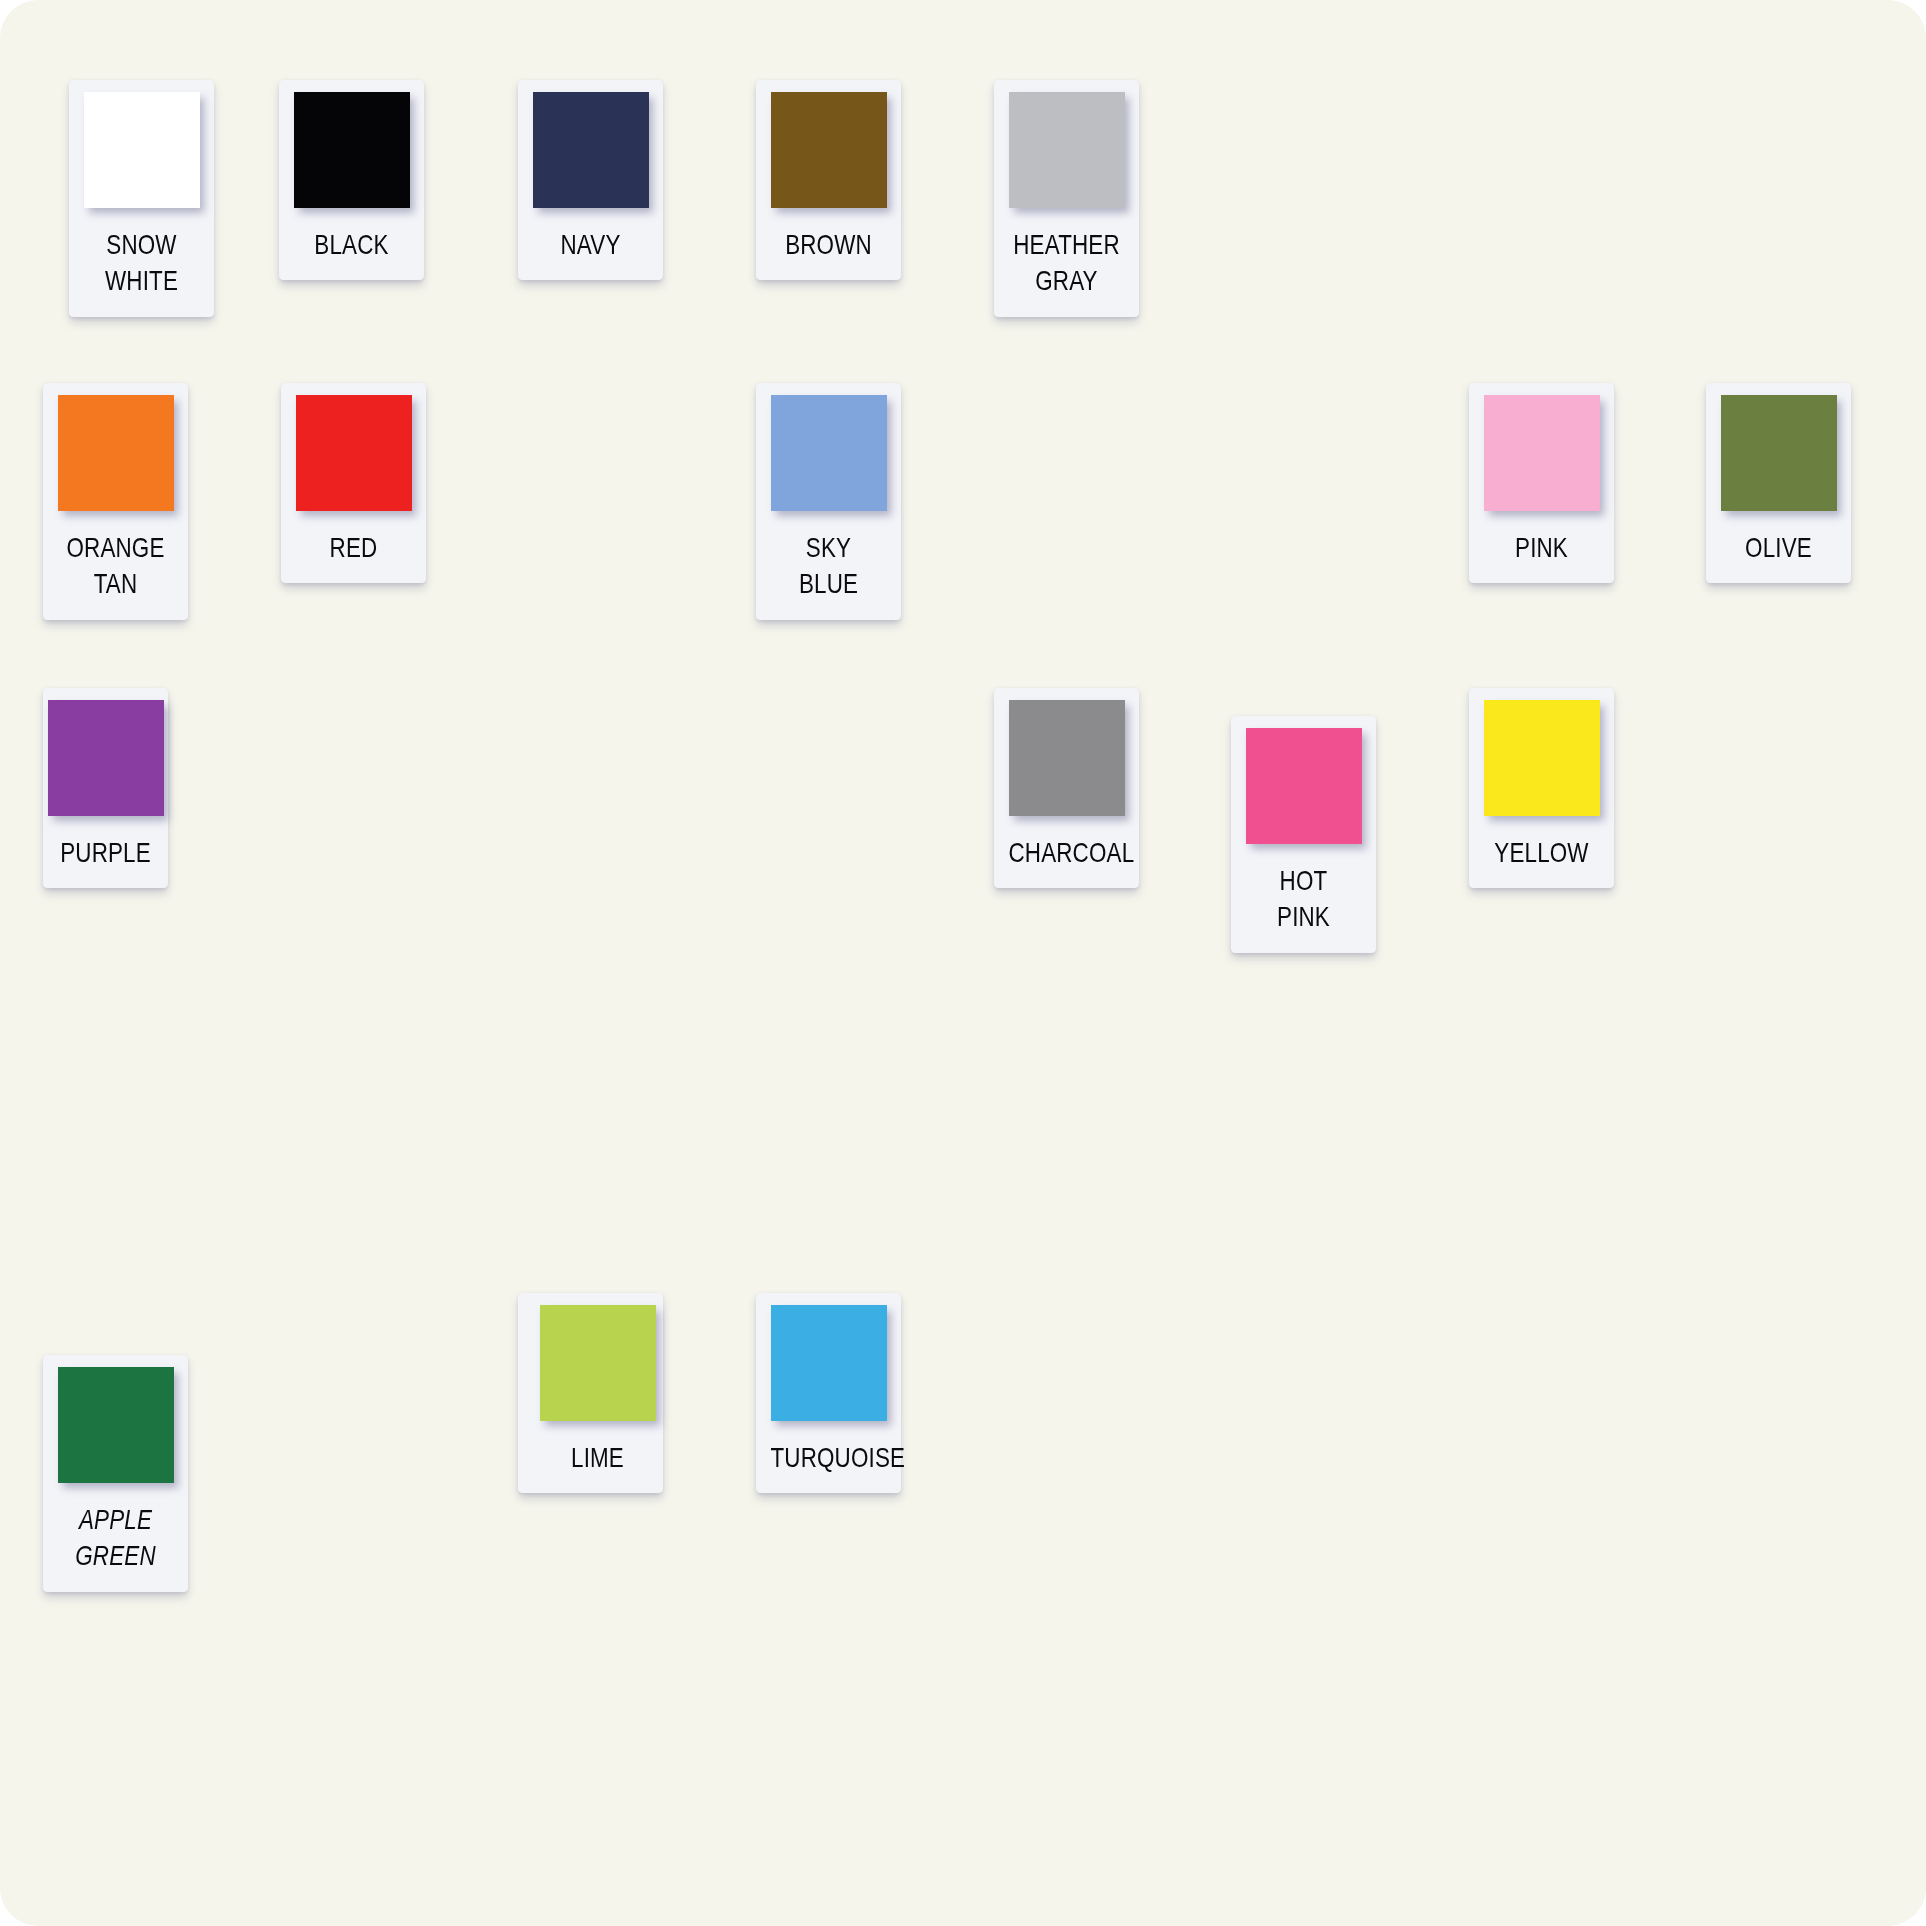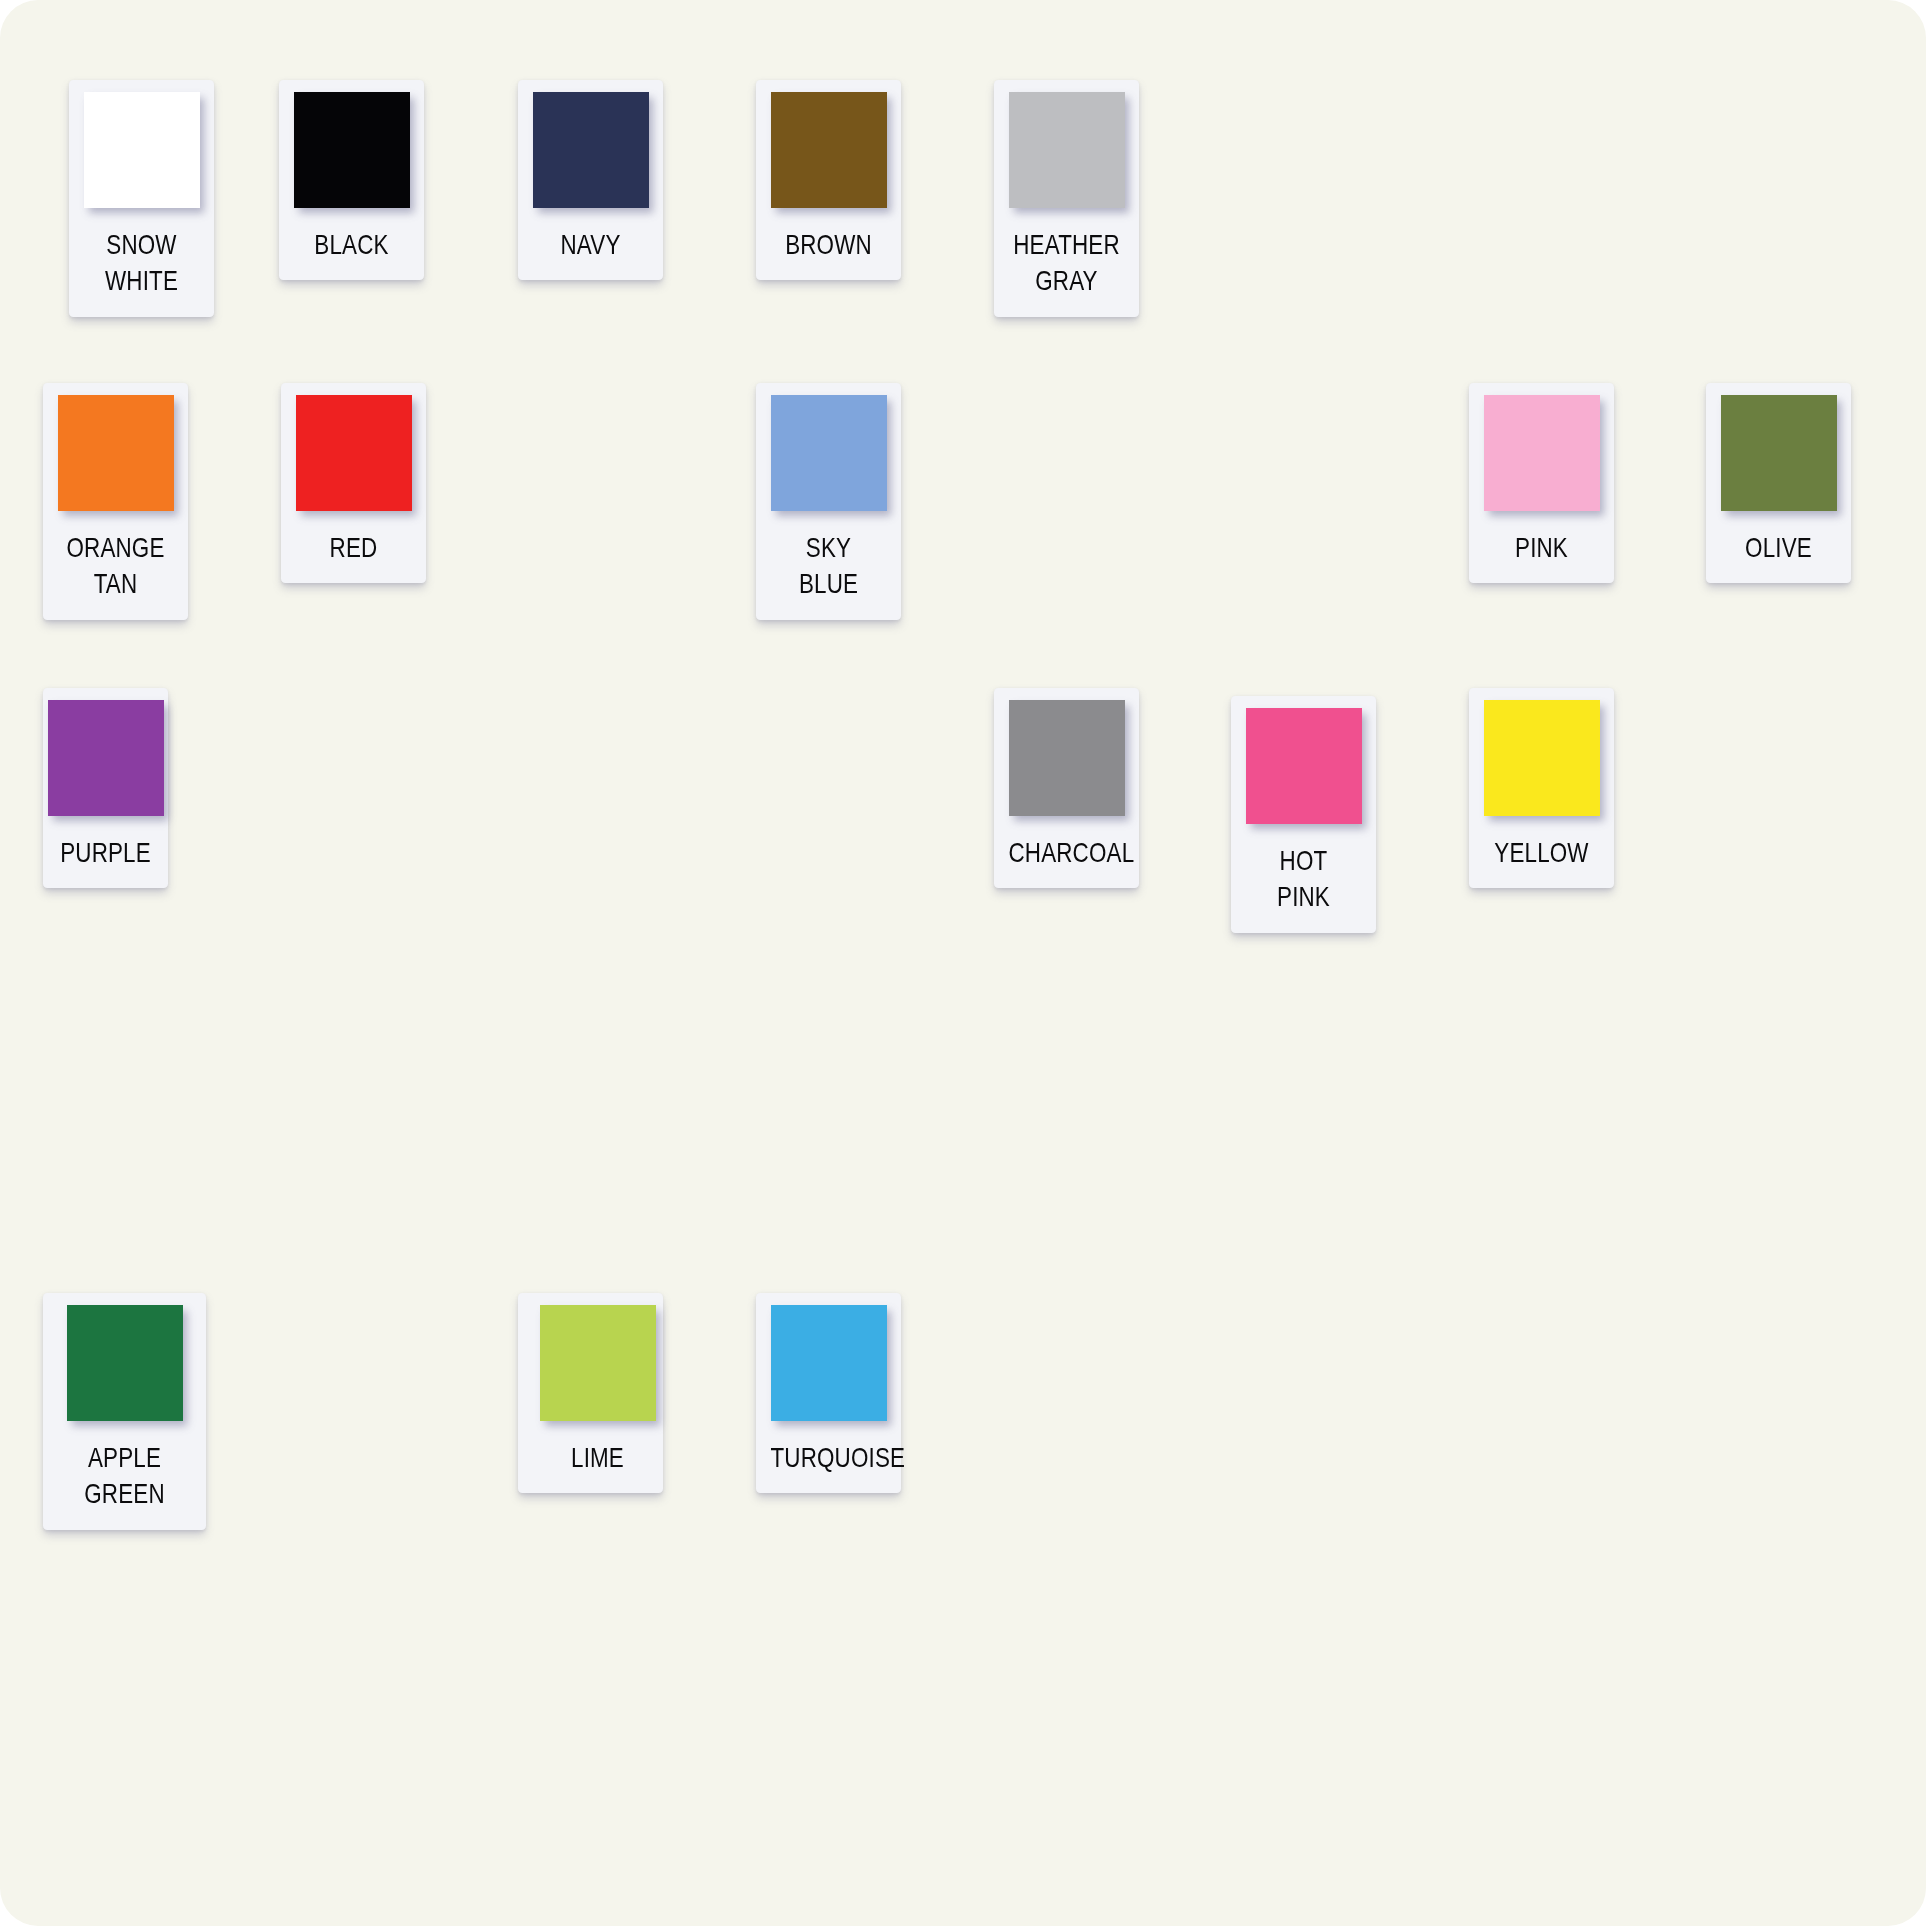--- a/index.html
+++ b/index.html
@@ -115,30 +115,30 @@
       <div class="swatch-label">OLIVE</div>
     </div>
     <div class="swatch-card" style="left: 43px; top: 688px; width: 125px;">
       <div class="swatch-chip" style="width: 116px; height: 116px; background: rgb(138, 61, 161);"></div>
       <div class="swatch-label">PURPLE</div>
     </div>
     <div class="swatch-card" style="left: 994px; top: 688px; width: 145px;">
       <div class="swatch-chip" style="width: 116px; height: 116px; background: rgb(139, 139, 142);"></div>
       <div class="swatch-label">CHARCOAL</div>
     </div>
-    <div class="swatch-card" style="left: 1231px; top: 696px; width: 145px;">
+    <div class="swatch-card" style="left: 1231px; top: 716px; width: 145px;">
       <div class="swatch-chip" style="width: 116px; height: 116px; background: rgb(240, 80, 143);"></div>
       <div class="swatch-label">HOT
 PINK</div>
     </div>
     <div class="swatch-card" style="left: 1469px; top: 688px; width: 145px;">
       <div class="swatch-chip" style="width: 116px; height: 116px; background: rgb(250, 232, 29);"></div>
       <div class="swatch-label">YELLOW</div>
     </div>
-    <div class="swatch-card" style="left: 43px; top: 1293px; width: 163px;">
+    <div class="swatch-card" style="left: 43px; top: 1355px; width: 145px; font-style: italic;">
       <div class="swatch-chip" style="width: 116px; height: 116px; background: rgb(28, 117, 64);"></div>
       <div class="swatch-label">APPLE
 GREEN</div>
     </div>
     <div class="swatch-card" style="left: 518px; top: 1293px; width: 145px; padding-left: 14px;">
       <div class="swatch-chip" style="width: 116px; height: 116px; background: rgb(184, 212, 79);"></div>
       <div class="swatch-label">LIME</div>
     </div>
     <div class="swatch-card" style="left: 756px; top: 1293px; width: 145px;">
       <div class="swatch-chip" style="width: 116px; height: 116px; background: rgb(59, 174, 228);"></div>

